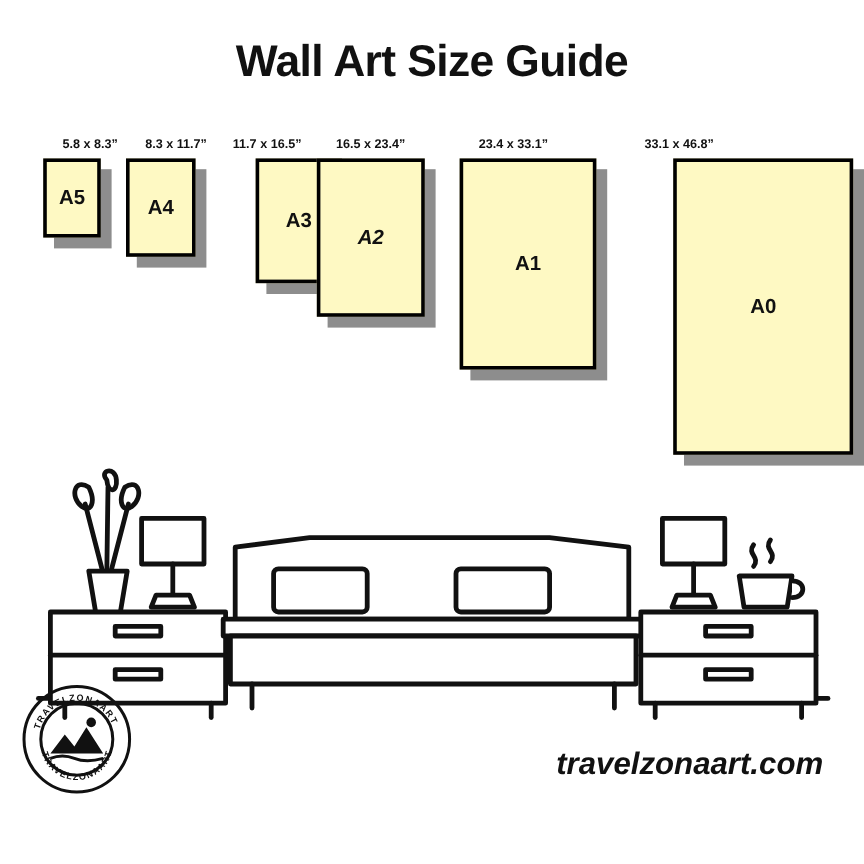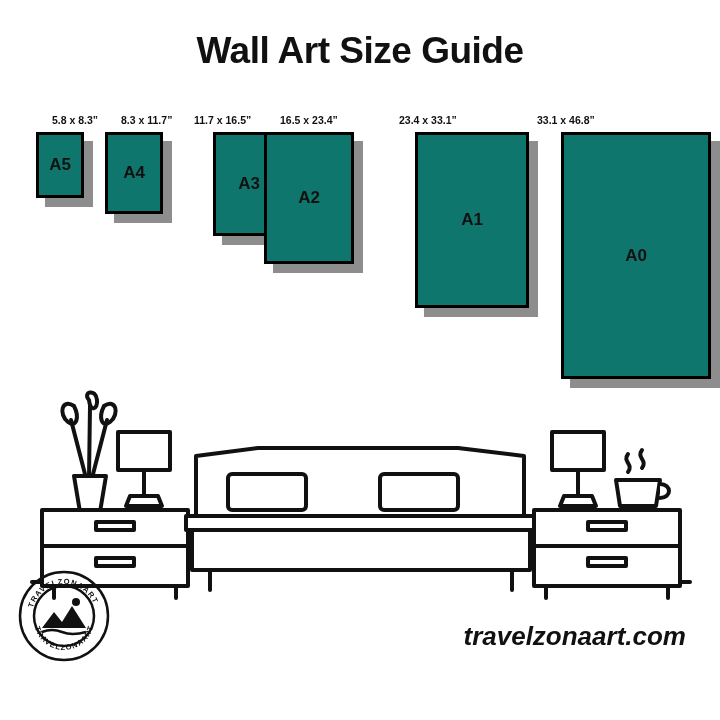--- a/index.html
+++ b/index.html
@@ -50,21 +50,21 @@
     top: -18px;
     font-size: 10.5px;
     font-weight: bold;
     white-space: nowrap;
     color: #111111;
   }
   .frame-box {
     position: absolute;
     left: 0;
     top: 0;
-    background: #0f766e;
+    background: #fef9c3;
     border: 3px solid #000000;
     box-sizing: border-box;
     box-shadow: 9px 9px 0 0 #8d8d8d;
     display: flex;
     align-items: center;
     justify-content: center;
   }
   .frame-name {
     font-size: 17px;
     font-weight: bold;
@@ -125,28 +125,28 @@
 
     <div class="frame-wrap" style="left:178px; top:22px;">
       <div class="frame-label">11.7 x 16.5”</div>
       <div class="frame-box" style="width:72px; height:104px;margin-left:35px;">
         <span class="frame-name">A3</span>
       </div>
     </div>
 
     <div class="frame-wrap" style="left:264px; top:22px;">
       <div class="frame-label">16.5 x 23.4”</div>
-      <div class="frame-box" style="width:90px; height:132px;">
+      <div class="frame-box" style="width:90px; height:132px;font-style:italic;">
         <span class="frame-name">A2</span>
       </div>
     </div>
 
     <div class="frame-wrap" style="left:383px; top:22px;">
       <div class="frame-label">23.4 x 33.1”</div>
-      <div class="frame-box" style="width:114px; height:176px;margin-left:32px;">
+      <div class="frame-box" style="width:114px; height:176px;">
         <span class="frame-name">A1</span>
       </div>
     </div>
 
     <div class="frame-wrap" style="left:521px; top:22px;">
       <div class="frame-label">33.1 x 46.8”</div>
       <div class="frame-box" style="width:150px; height:247px;margin-left:40px;">
         <span class="frame-name">A0</span>
       </div>
     </div>

